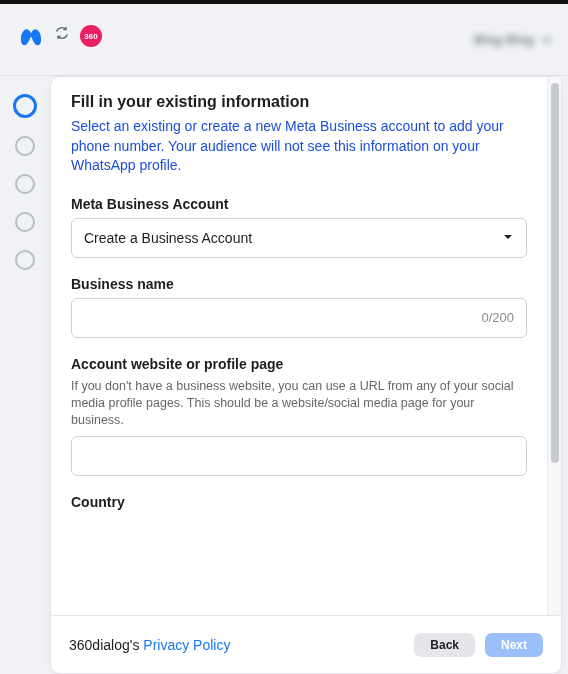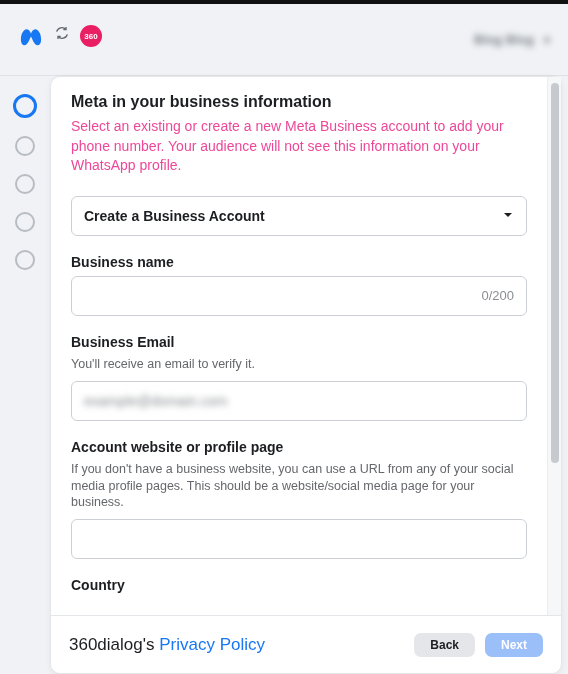--- a/index.html
+++ b/index.html
@@ -12,32 +12,32 @@
     .workspace { position: relative; display: flex; height: 598px; }
     .steps { width: 50px; padding-top: 18px; display: flex; flex-direction: column; align-items: center; gap: 18px; }
     .step { width: 20px; height: 20px; border-radius: 50%; border: 2px solid #b8bcc3; background: #f0f2f5; }
     .step.active { width: 24px; height: 24px; border: 3px solid #1877f2; }
     .panel { position: absolute; left: 50px; right: 6px; top: 0; bottom: 0; background: #fff; border: 1px solid #e4e6ea; border-radius: 10px; box-shadow: 0 2px 6px rgba(0,0,0,0.06); display: flex; flex-direction: column; }
     .panel-body-wrap { flex: 1; display: flex; overflow: hidden; }
     .panel-body { flex: 1; padding: 16px 20px 10px 20px; overflow-y: auto; }
     .scroll-emul { width: 14px; background: #f6f7f8; border-left: 1px solid #eceded; position: relative; }
     .scroll-thumb { position: absolute; left: 3px; top: 6px; width: 8px; height: 380px; background: #c6c9cd; border-radius: 4px; }
     h1.title { font-size: 16px; font-weight: 700; color: #1c1e21; margin-bottom: 6px; }
-    p.subtitle { font-size: 14px; color: #ec4899; line-height: 1.4; margin-bottom: 20px; }
+    p.subtitle { font-size: 14px; color: #1d4ed8; line-height: 1.4; margin-bottom: 20px; }
     .field { margin-bottom: 18px; }
     .field-label { font-size: 14px; font-weight: 700; color: #1c1e21; margin-bottom: 6px; display: block; }
     .field-help { font-size: 12.5px; color: #65676b; margin-bottom: 8px; line-height: 1.35; }
     .select, .input { width: 100%; height: 40px; border: 1px solid #ccd0d5; border-radius: 6px; background: #fff; padding: 0 12px; font-size: 14px; color: #1c1e21; display: flex; align-items: center; position: relative; }
-    .select { justify-content: space-between; cursor: pointer; font-weight: bold; }
+    .select { justify-content: space-between; cursor: pointer; }
     .select .caret { margin-left: 8px; flex: 0 0 auto; }
     .input input { border: none; outline: none; width: 100%; height: 100%; font-size: 14px; color: #1c1e21; background: transparent; }
     .input .counter { color: #8a8d91; font-size: 13px; }
     .input.blurred input { filter: blur(3px); color: #8a8d91; }
     .panel-footer { height: 58px; border-top: 1px solid #e4e6ea; display: flex; align-items: center; padding: 0 18px; gap: 10px; }
-    .footer-text { font-size: 17px; color: #1c1e21; }
+    .footer-text { font-size: 14px; color: #1c1e21; }
     .footer-text a { color: #1877f2; text-decoration: none; }
     .footer-spacer { flex: 1; }
     .btn { height: 24px; padding: 0 16px; border-radius: 7px; font-size: 12px; font-weight: 600; border: none; cursor: pointer; }
     .btn-secondary { background: #e4e6ea; color: #1c1e21; }
     .btn-primary { background: #8ab4f8; color: #fff; opacity: 0.85; }
   </style>
 </head>
 <body>
 
 <div class="topbar"></div>
@@ -73,49 +73,43 @@
     <div class="step active"></div>
     <div class="step"></div>
     <div class="step"></div>
     <div class="step"></div>
     <div class="step"></div>
   </div>
 
   <div class="panel">
     <div class="panel-body-wrap">
       <div class="panel-body">
-        <h1 class="title">Meta in your business information</h1>
+        <h1 class="title">Fill in your existing information</h1>
         <p class="subtitle">Select an existing or create a new Meta Business account to add your phone number. Your audience will not see this information on your WhatsApp profile.</p>
 
         <div class="field">
+          <span class="field-label">Meta Business Account</span>
           <div class="select">
             <span>Create a Business Account</span>
             <span class="caret">
               <svg width="12" height="12" viewBox="0 0 12 12">
                   <path d="M2 4l4 4 4-4z" fill="#1c1e21"></path>
                 </svg>
             </span>
           </div>
         </div>
 
         <div class="field">
           <span class="field-label">Business name</span>
           <div class="input">
             <input type="text" value="" style="">
             <span class="counter">0/200</span>
           </div>
         </div>
 
-        <div class="field">
-          <span class="field-label">Business Email</span>
-          <div class="field-help">You'll receive an email to verify it.</div>
-          <div class="input blurred">
-            <input type="text" value="example@domain.com" style="">
-          </div>
-        </div>
 
         <div class="field">
           <span class="field-label">Account website or profile page</span>
           <div class="field-help">If you don't have a business website, you can use a URL from any of your social media profile pages. This should be a website/social media page for your business.</div>
           <div class="input">
             <input type="text" value="" style="">
           </div>
         </div>
 
         <div class="field">

